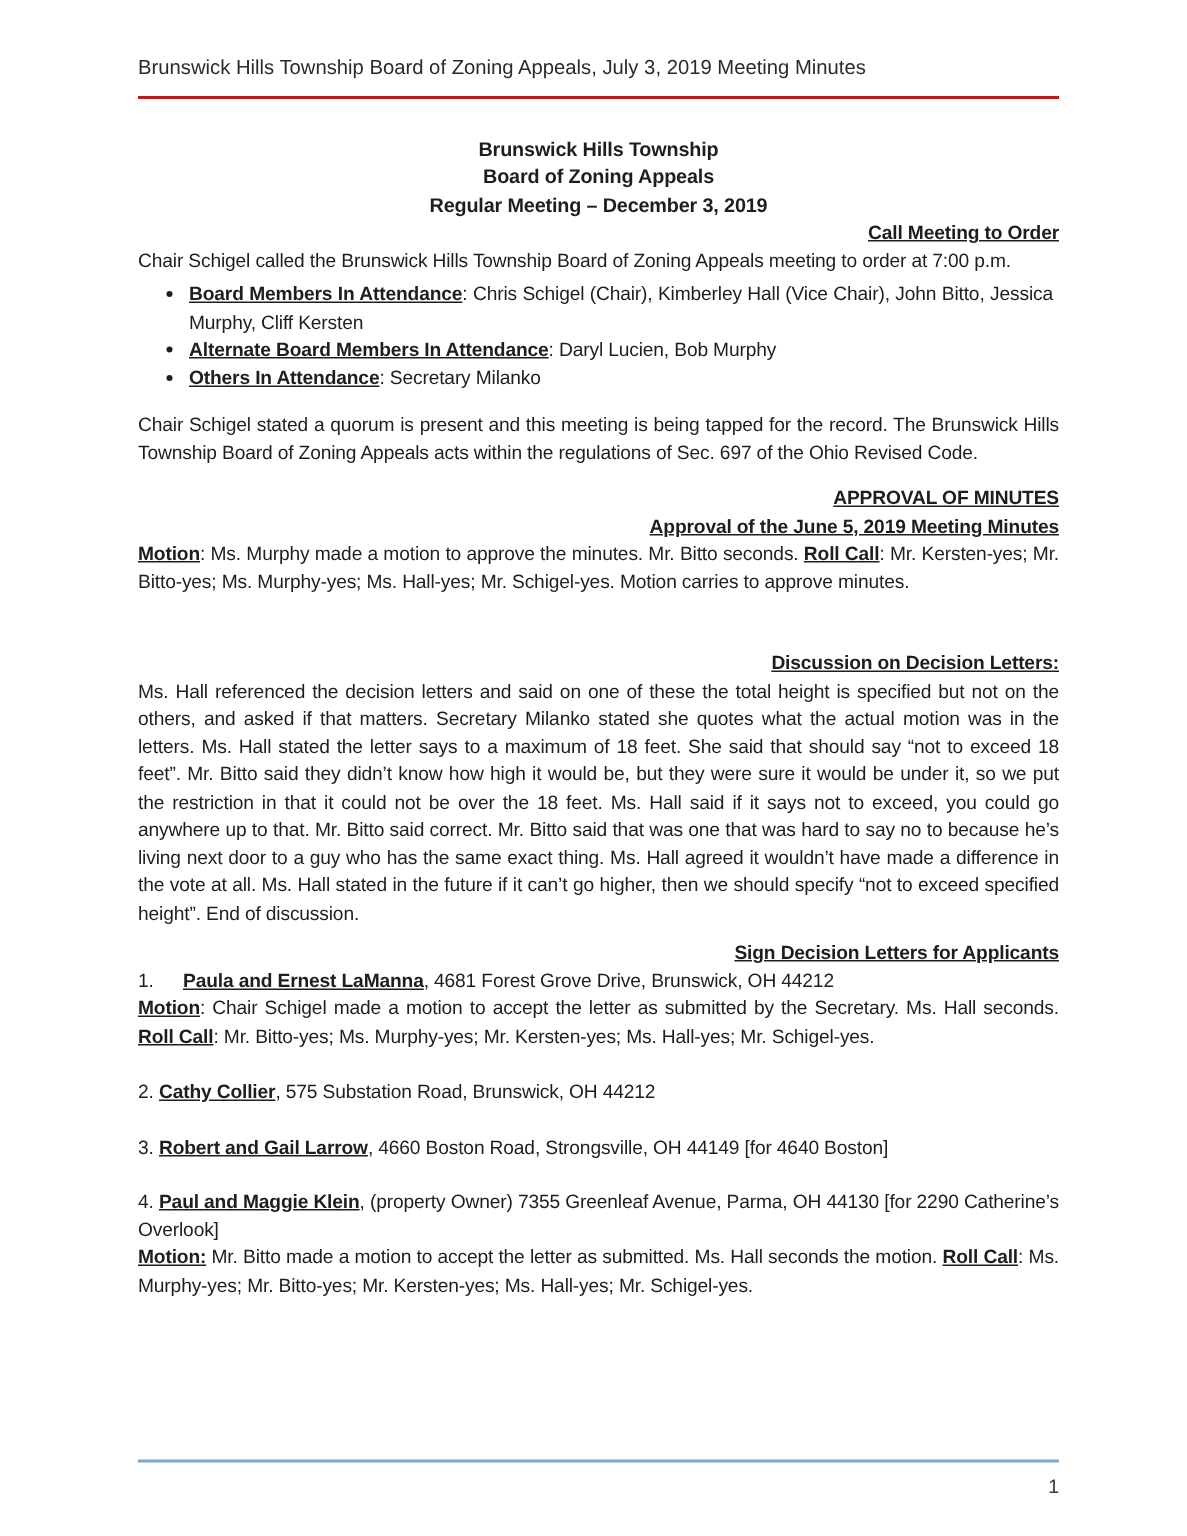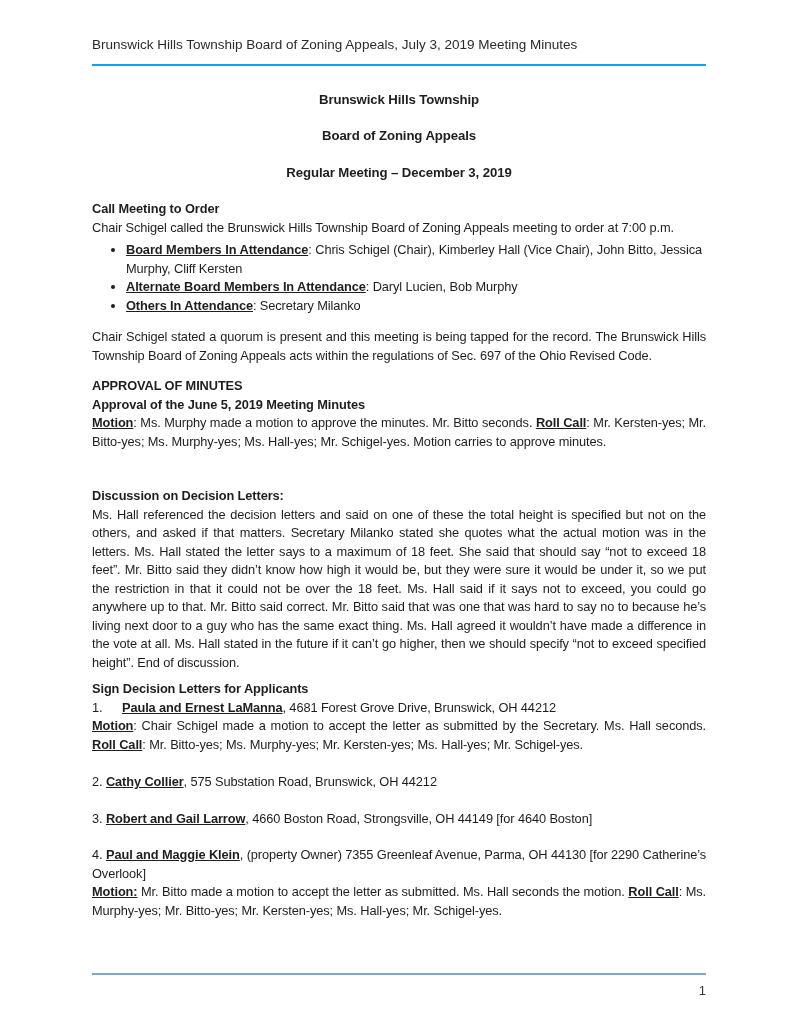--- a/index.html
+++ b/index.html
@@ -8,28 +8,28 @@
     width:791px;height:1024px;
     background:#ffffff;
     font-family:"Liberation Sans","DejaVu Sans",sans-serif;
     font-size:12.8px;line-height:18.5px;letter-spacing:-0.1px;
     color:#1e1e1e;
     overflow:hidden;
   }
   .content{position:absolute;left:92px;right:85px;top:36px;}
   .doc-header{
     font-size:13.5px;color:#2b2b2b;
-    padding-bottom:9px;border-bottom:2px solid #0ea5e9;
+    padding-bottom:9px;border-bottom:2px solid #b91c1c;
     margin-bottom:25px;letter-spacing:0;
   }
   .title-block{text-align:center;font-weight:bold;font-size:13.2px;}
-  .h{font-weight:bold;}
+  .h{font-weight:bold;text-decoration:underline;text-align:right;}
   .lbl{font-weight:bold;text-decoration:underline;}
   p{margin:0;text-align:justify;}
-  .line{margin:18px;}
+  .line{margin:0;}
   ul.att{margin:4px;padding-left:30px;}
   ul.att li{margin:0;text-align:justify;}
   .sp18{height:18px;} .sp12{height:12px;} .sp9{height:9px;} .sp8{height:8px;} .sp19{height:19px;}
   .num{display:inline-block;}
   .num.tab{width:30px;}
   .footer{
     position:absolute;left:92px;right:85px;top:973px;
     border-top:2px solid #7fa8c6;
   }
   .pagenum{text-align:right;padding-top:7px;font-size:13px;color:#3a3a3a;}

